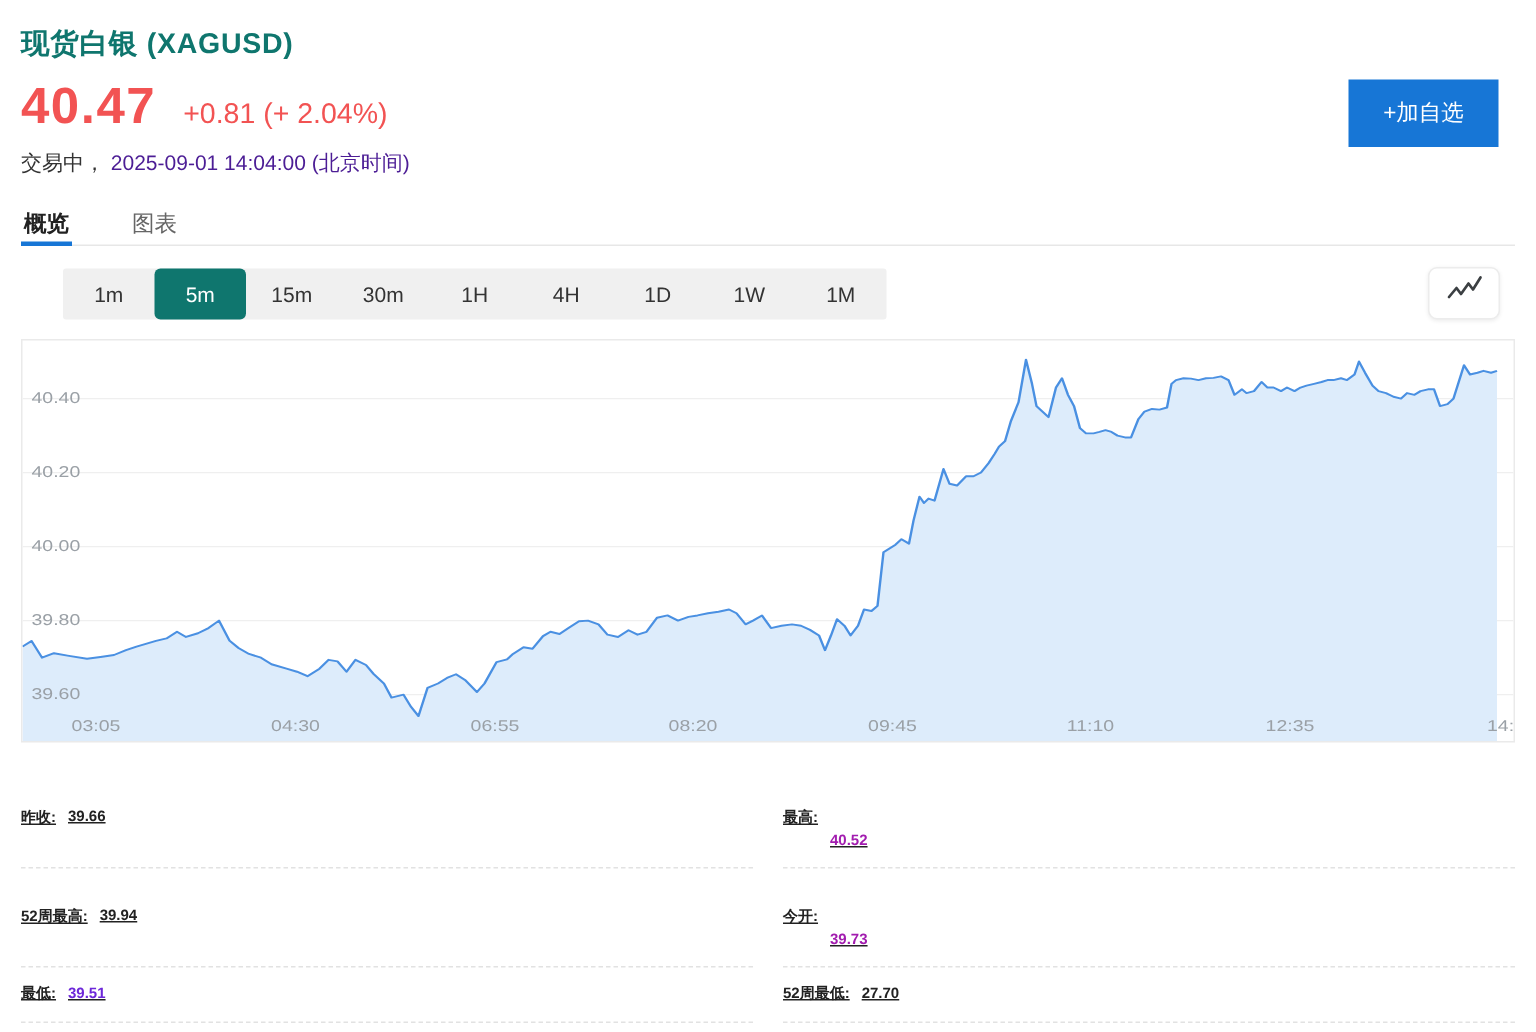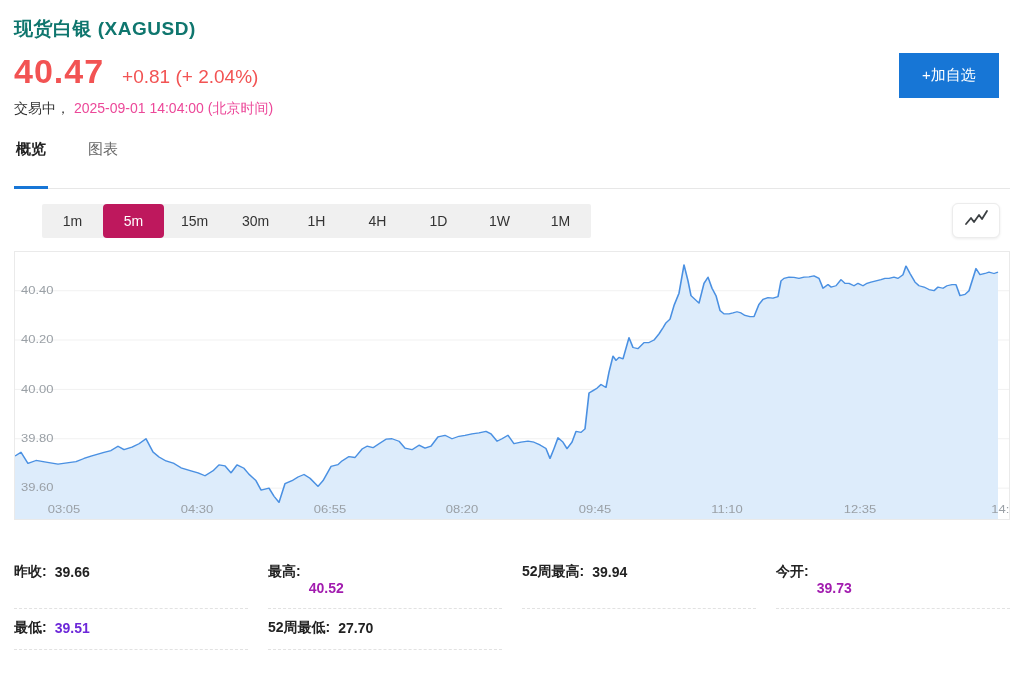--- a/index.html
+++ b/index.html
@@ -8,46 +8,46 @@
   .page { position:relative; width:1024px; height:688px; padding:16px 14px 0 14px; background:#fff; overflow:hidden; }
 
   .title { font-size:19px; font-weight:bold; color:#0f766e; letter-spacing:.5px; }
 
   .price-row { display:flex; align-items:baseline; margin-top:10px; }
   .price-big { font-size:34px; font-weight:bold; color:#f25353; letter-spacing:1px; }
   .price-change { font-size:19px; color:#f25353; margin-left:18px; }
 
   .status-row { margin-top:9px; font-size:14px; }
   .status-label { color:#333; }
-  .status-time, .status-tz { color:#ec4899; }
+  .status-time, .status-tz { color:#4c1d95; }
 
   .add-btn { position:absolute; top:53px; right:25px; width:100px; height:45px;
     background:#1776d6; color:#fff; font-size:15px; border:none; border-radius:0;
     cursor:pointer; font-family:inherit; }
 
   .tabs { display:flex; gap:38px; margin-top:22px; border-bottom:1px solid #e7e7e7; }
-  .tab { position:relative; font-size:15px; color:#666; padding:0 2px 29px 2px; cursor:pointer; }
+  .tab { position:relative; font-size:15px; color:#666; padding:0 2px 4px 2px; cursor:pointer; }
   .tab.active { color:#222; font-weight:bold; }
   .tab.active::after { content:""; position:absolute; left:0; bottom:-1px; width:34px; height:3px; background:#1776d6; }
 
   .toolbar { display:flex; align-items:center; margin-top:14px;padding-left:28px; }
   .intervals { display:flex; background:#f0f0f0; border-radius:2px; }
   .interval-btn { width:61px; height:34px; display:flex; align-items:center; justify-content:center;
     font-size:14px; color:#333; cursor:pointer; border-radius:4px; }
-  .interval-btn.active { background:#be185d; color:#fff; }
+  .interval-btn.active { background:#0f766e; color:#fff; }
   .charttype-btn { margin-left:auto; margin-right:10px; width:48px; height:35px; background:#fff;
     border:1px solid #ececec; border-radius:6px; box-shadow:0 1px 3px rgba(0,0,0,.08);
     display:flex; align-items:center; justify-content:center; cursor:pointer; }
 
   .chart-card { margin-top:13px; width:996px; height:269px; border:1px solid #eaeaea; }
   .chart-card svg { display:block; width:100%; height:100%; }
   .ytick { font-size:13px; fill:#9aa0a6; }
   .xtick { font-size:13px; fill:#9aa0a6; }
 
-  .stats { display:grid; grid-template-columns:repeat(4,1fr); column-gap:20px; margin-top:18px; font-size:14px; }
+  .stats { display:grid; grid-template-columns:repeat(2,1fr); column-gap:20px; margin-top:18px; font-size:10px;text-decoration:underline; }
   .stat-cell { display:flex; align-items:center; padding:10px 0 12px 0; border-bottom:1px dashed #e2e2e2; }
   .stat-label { font-weight:bold; color:#222; }
   .stat-value { font-weight:bold; margin-left:8px; }
   .stat-value.dark { color:#222; }
   .stat-value.red { color:#a21caf;margin-top:32px; }
   .stat-value.green { color:#6d28d9; }
 </style>
 </head>
 <body>
 

